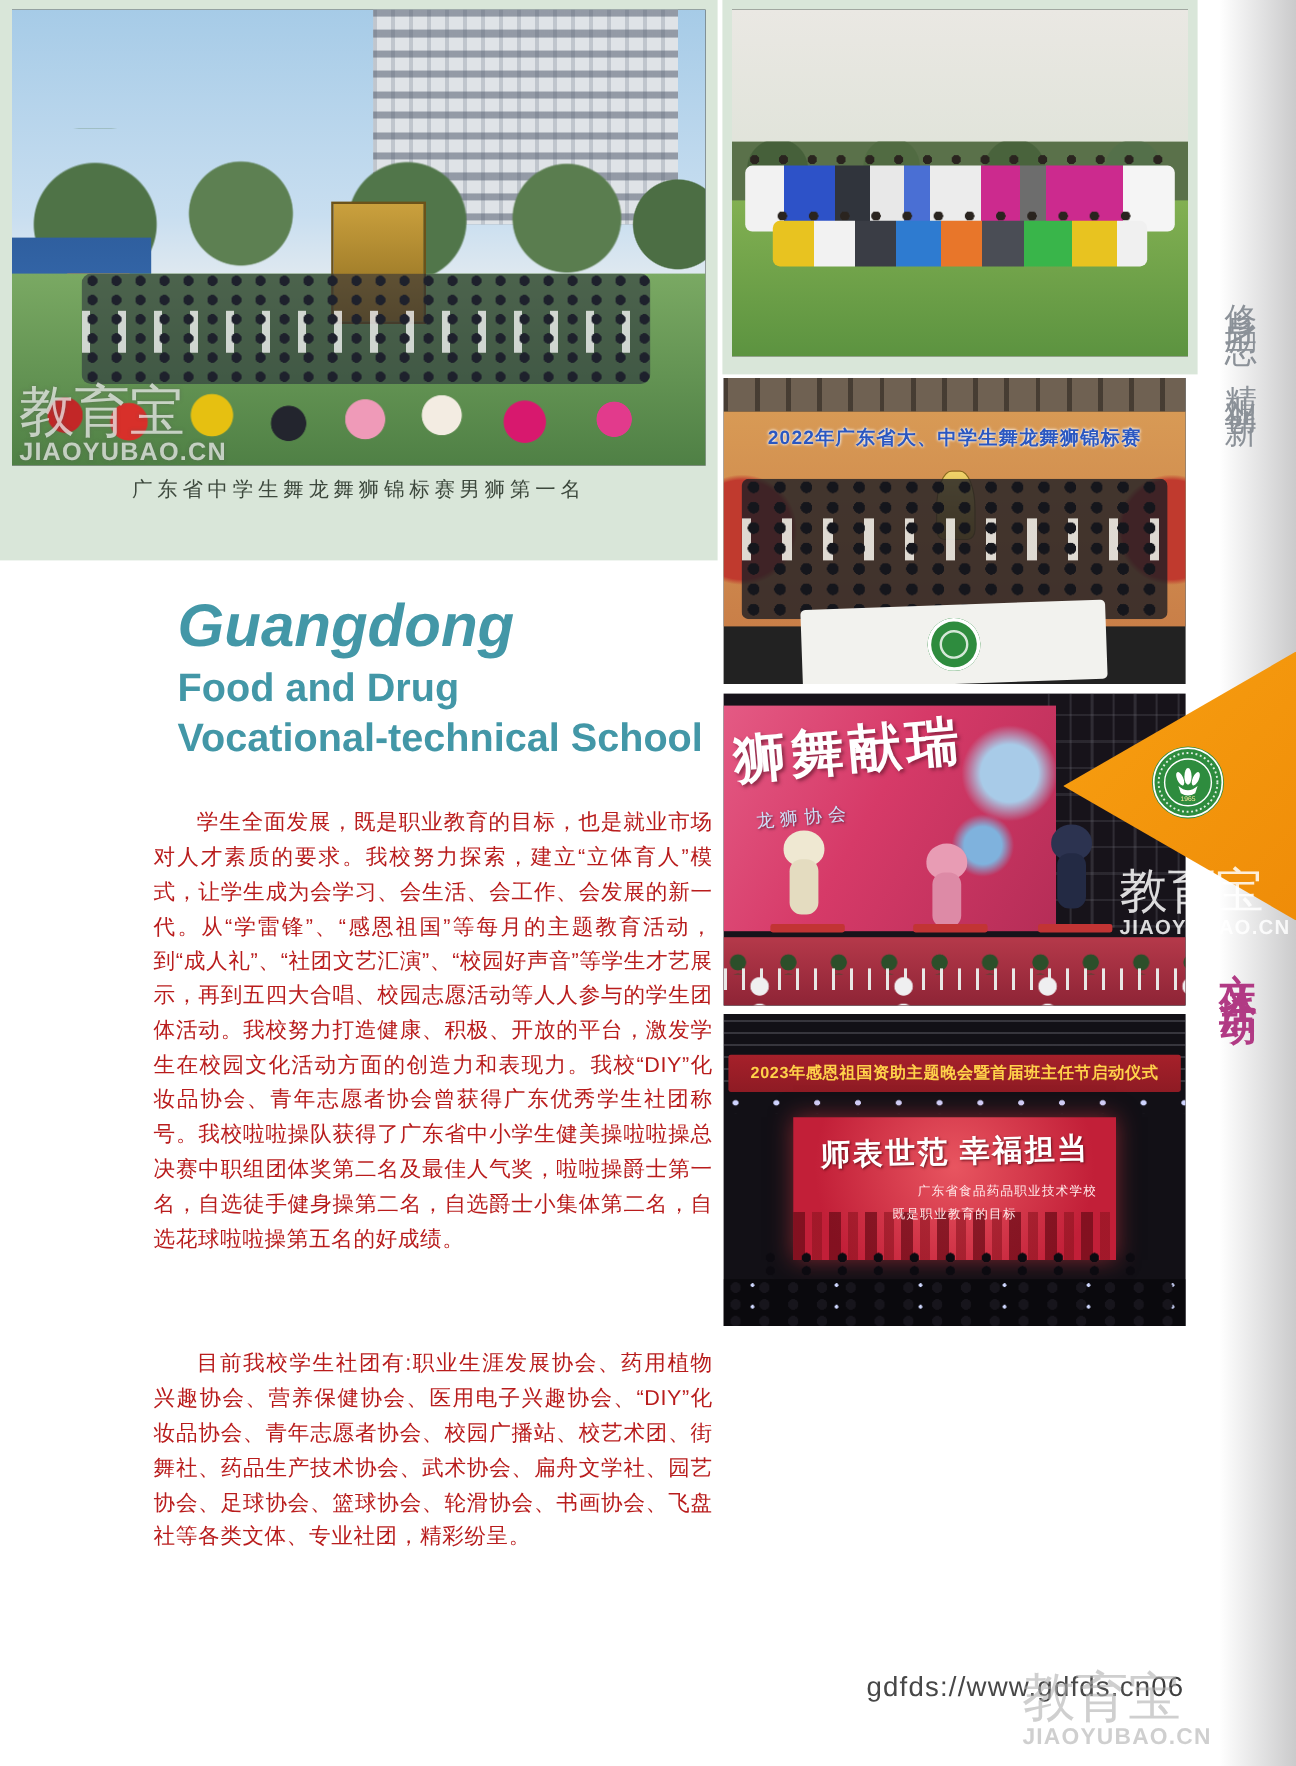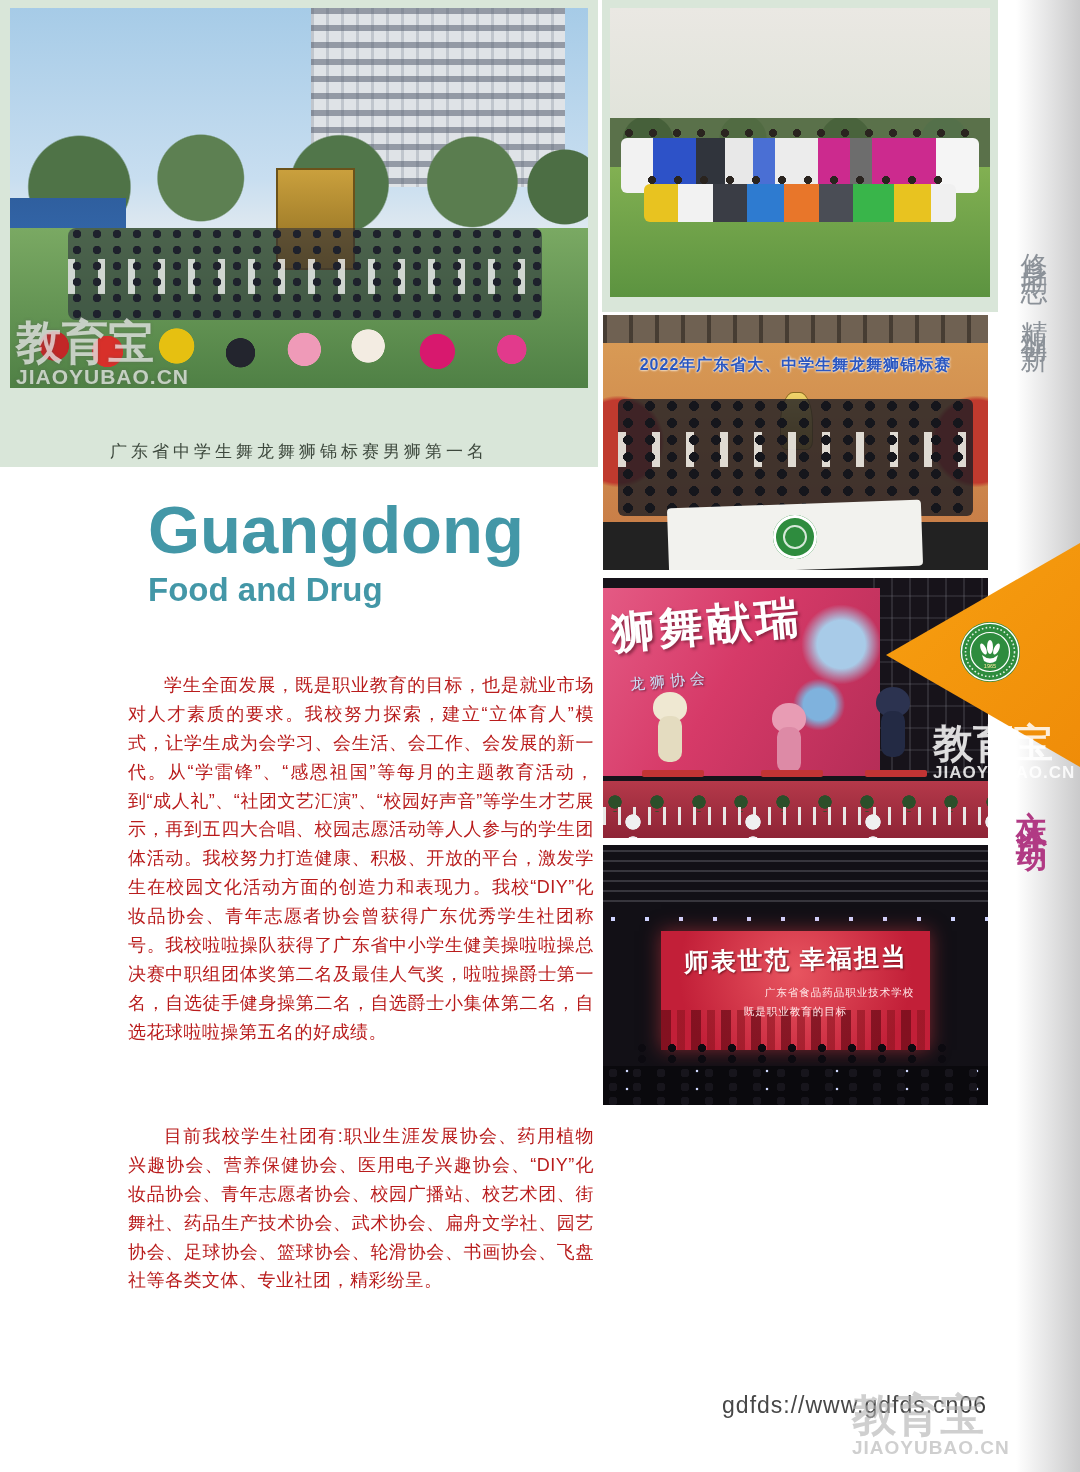--- a/index.html
+++ b/index.html
@@ -9,21 +9,21 @@
 
   
   .edge-fade{right:0;top:0;width:64px;height:1472px;z-index:2;
     background:linear-gradient(to right,rgba(190,190,190,0),rgba(150,150,152,.5));}
 
   
   .panel-left{left:0;top:0;width:598px;height:467px;background:#d9e6d9;}
   .panel-topright{left:602px;top:0;width:396px;height:312px;background:#d9e6d9;}
   .photo{overflow:hidden;background:#222;}
   .caption{left:0;top:396px;width:598px;text-align:center;
-    font-family:"Liberation Serif",serif;font-size:17px;letter-spacing:4px;color:#3d483d;margin-top:44px;}
+    font-family:"Liberation Serif",serif;font-size:17px;letter-spacing:4px;color:#3d483d;}
 
   
   .p1{left:10px;top:8px;width:578px;height:380px;}
   .p1-sky{inset:0;background:linear-gradient(#a6cbe7,#c8def0 45%,#e2eaf0 60%);}
   .p1-building{left:52%;top:0;width:44%;height:47%;background-color:#dfe3e7;
     background-image:repeating-linear-gradient(to bottom,rgba(85,95,112,.55) 0 6px,rgba(0,0,0,0) 6px 17px),
                      repeating-linear-gradient(to right,rgba(120,130,145,.30) 0 3px,rgba(0,0,0,0) 3px 15px);}
   .p1-trees{left:0;top:26%;width:100%;height:34%;
     background-image:radial-gradient(circle 52px at 12% 62%,#4f7347 97%,rgba(0,0,0,0) 100%),
       radial-gradient(circle 44px at 33% 55%,#5d8052 97%,rgba(0,0,0,0) 100%),
@@ -157,41 +157,41 @@
   .p6-crowd{left:2%;top:62%;width:96%;height:26%;
     background-image:radial-gradient(circle 3.4px at 7px 5px,#efe9e2 85%,rgba(0,0,0,0) 100%),
       radial-gradient(circle 3.4px at 18px 10px,#2a2f45 90%,rgba(0,0,0,0) 100%);
     background-size:22px 13px,24px 15px;}
   .p6-perf-l{left:0;top:66%;width:12%;height:22%;background:linear-gradient(#b32430,#7e1822);border-radius:4px;}
   .p6-perf-r{right:0;top:66%;width:12%;height:22%;background:linear-gradient(#b32430,#7e1822);border-radius:4px;}
   .p6-floor{left:0;top:88%;width:100%;height:12%;background:#0b0a0e;}
 
   
   .title-block{left:148px;top:496px;width:470px;color:#4397a7;}
-  .title-line1{font-size:67px;font-weight:bold;letter-spacing:0;line-height:1.0;}
+  .title-line1{font-size:50px;font-weight:bold;letter-spacing:0;line-height:1.0;font-style:italic;}
   .title-line2{font-size:33px;font-weight:bold;margin-top:8px;}
   .title-line3{font-size:33px;font-weight:bold;margin-top:4px;}
   .para{left:128px;width:466px;font-size:18px;line-height:1.605;color:#b91c1c;
     text-align:justify;text-indent:2em;letter-spacing:.5px;}
   .para1{top:671px;}
   .para2{top:1122px;}
 
   
   .calligraphy{left:1016px;top:232px;height:320px;writing-mode:vertical-rl;
     font-family:"Liberation Serif",serif;font-size:27px;letter-spacing:8px;color:#8b9198;z-index:3;}
   .pennant{left:886px;top:543px;width:194px;height:224px;z-index:4;
     clip-path:polygon(100% 0,100% 100%,0 50%);
     background:linear-gradient(135deg,#f8a011,#ef8c08);}
   .school-logo{left:959px;top:621px;width:62px;height:62px;z-index:5;}
   .section-tab{left:1010px;top:786px;writing-mode:vertical-rl;font-size:31px;font-weight:bold;
     letter-spacing:10px;color:#b13a84;z-index:3;}
 
   
   .wm{z-index:6;line-height:1.05;}
-  .wm .cn{font-weight:bold;}
+  .wm .cn{font-weight:normal;}
   .wm .en{font-weight:bold;letter-spacing:1px;}
   .wm-photo{left:16px;top:318px;color:rgba(255,255,255,.66);text-shadow:0 0 3px rgba(90,90,90,.5);}
   .wm-photo .cn{font-size:46px;}
   .wm-photo .en{font-size:21px;}
   .wm-orange{left:933px;top:722px;color:rgba(255,255,255,.85);}
   .wm-orange .cn{font-size:40px;}
   .wm-orange .en{font-size:17px;}
   .wm-footer{left:852px;top:1392px;color:rgba(175,175,175,.6);}
   .wm-footer .cn{font-size:44px;}
   .wm-footer .en{font-size:19px;}
@@ -271,35 +271,37 @@
     <div class="abs bench" style="left:41%;top:74%;"></div>
     <div class="abs bench" style="left:68%;top:74%;"></div>
     <div class="abs p4-floor"></div>
     <div class="abs p4-plants"></div>
     <div class="abs p4-fence"></div>
     <div class="abs p4-balloons"></div>
   </div>
 
   <div class="abs photo p5">
     <div class="abs p5-truss"></div>
+    <div class="abs p5-banner">2023年感恩祖国资助主题晚会暨首届班主任节启动仪式</div>
     <div class="abs p5-lights"></div>
     <div class="abs p5-screen">
       <div class="abs p5-skyline"></div>
       <div class="abs p5-title">师表世范 幸福担当</div>
       <div class="abs p5-line" style="top:46%;padding-left:44px;">广东省食品药品职业技术学校</div>
       <div class="abs p5-line" style="top:62%;">既是职业教育的目标</div>
     </div>
     <div class="abs p5-people"></div>
     <div class="abs p5-audience"></div>
   </div>
 
 
   <div class="abs title-block">
     <div class="title-line1">Guangdong</div>
     <div class="title-line2">Food and Drug</div>
+    <div class="title-line3">Vocational-technical School</div>
   </div>
 
   <div class="abs para para1">学生全面发展，既是职业教育的目标，也是就业市场对人才素质的要求。我校努力探索，建立“立体育人”模式，让学生成为会学习、会生活、会工作、会发展的新一代。从“学雷锋”、“感恩祖国”等每月的主题教育活动，到“成人礼”、“社团文艺汇演”、“校园好声音”等学生才艺展示，再到五四大合唱、校园志愿活动等人人参与的学生团体活动。我校努力打造健康、积极、开放的平台，激发学生在校园文化活动方面的创造力和表现力。我校“DIY”化妆品协会、青年志愿者协会曾获得广东优秀学生社团称号。我校啦啦操队获得了广东省中小学生健美操啦啦操总决赛中职组团体奖第二名及最佳人气奖，啦啦操爵士第一名，自选徒手健身操第二名，自选爵士小集体第二名，自选花球啦啦操第五名的好成绩。</div>
   <div class="abs para para2">目前我校学生社团有:职业生涯发展协会、药用植物兴趣协会、营养保健协会、医用电子兴趣协会、“DIY”化妆品协会、青年志愿者协会、校园广播站、校艺术团、街舞社、药品生产技术协会、武术协会、扁舟文学社、园艺协会、足球协会、篮球协会、轮滑协会、书画协会、飞盘社等各类文体、专业社团，精彩纷呈。</div>
 
   <div class="abs calligraphy">修身励志　精业创新</div>
 
   <div class="abs pennant"></div>
   <div class="abs school-logo">
     <svg viewBox="0 0 62 62" width="62" height="62">

